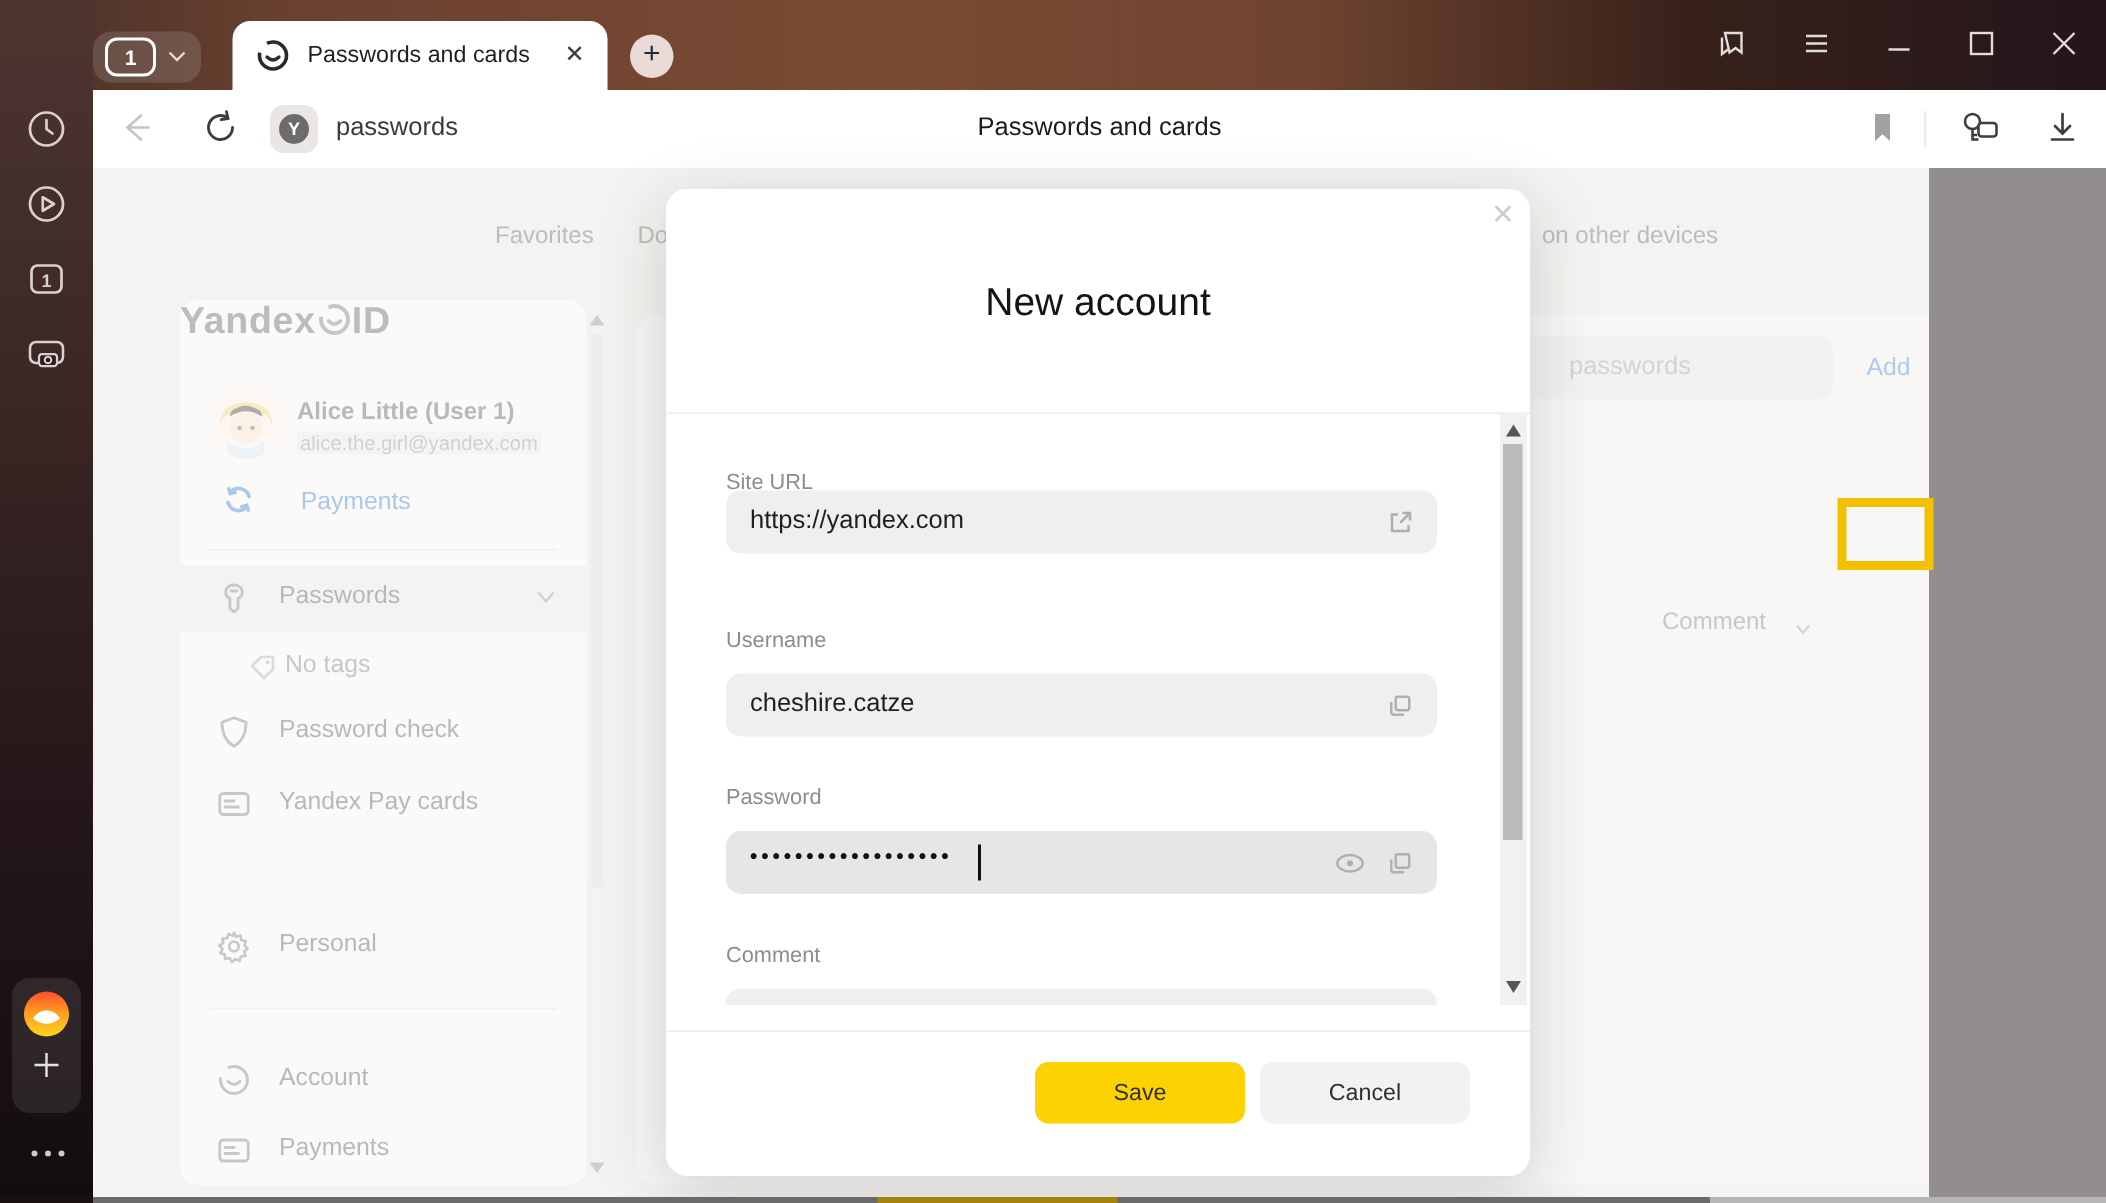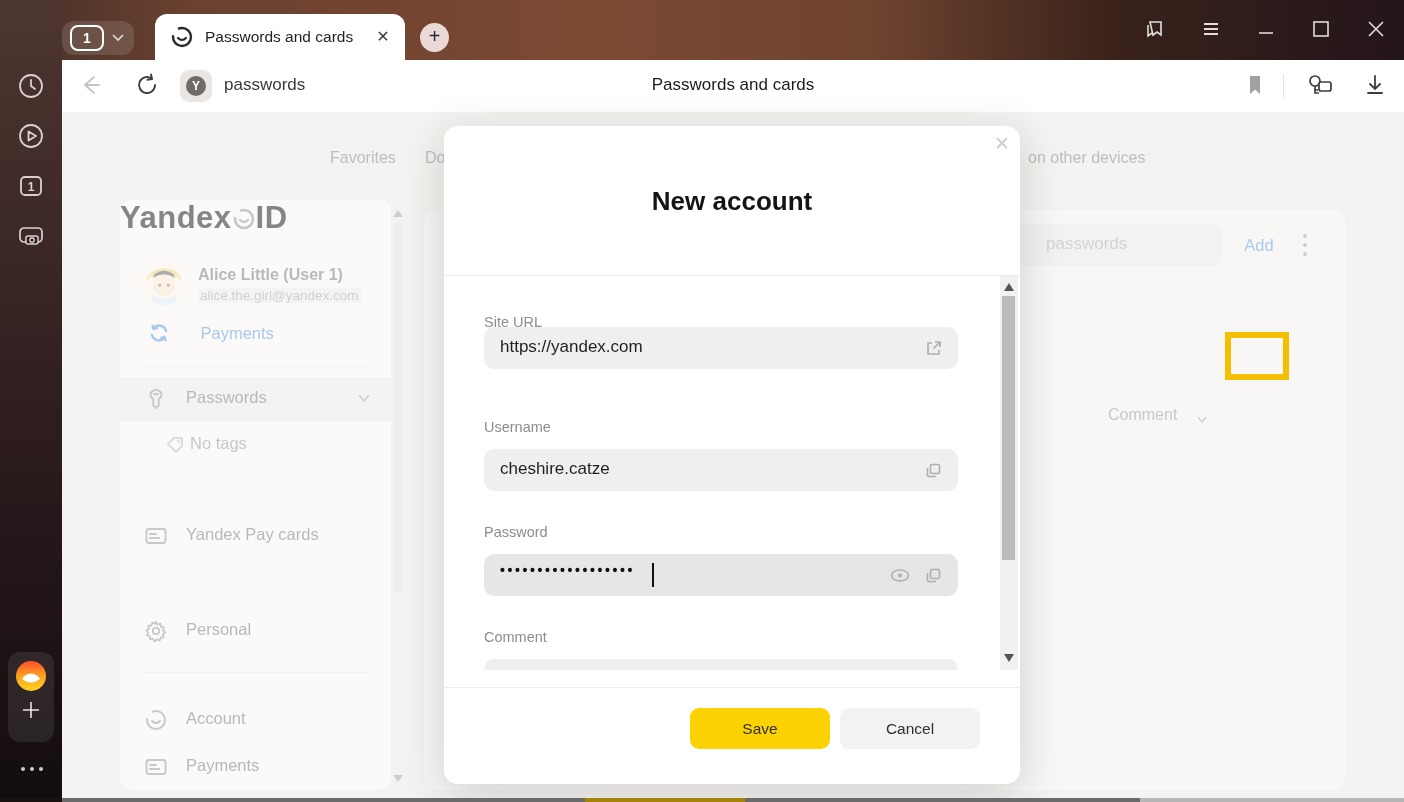--- a/index.html
+++ b/index.html
@@ -34,27 +34,27 @@
   #toolbar { left:62px; top:60px; width:1342px; height:52px; background:#ffffff; z-index:6; }
   .tbicon { top:12px; width:26px; height:26px; color:#3d3d3d; }
   #site-badge { left:118px; top:10px; width:32px; height:32px; background:#e9e6e4; border-radius:9px; }
   #site-badge-circle { left:6px; top:6px; width:20px; height:20px; border-radius:50%; background:#6e6c6a;
     color:#fff; font-size:12px; font-weight:bold; text-align:center; line-height:20px; }
   #address-text { left:162px; top:15px; font-size:17px; color:#3a3a3a; }
   #page-title { left:0; top:15px; width:1342px; text-align:center; font-size:17px; color:#1b1b1b; }
   #toolbar-divider { left:1221px; top:14px; width:1px; height:24px; background:#e6e3e1; }
 
   
-  #page { left:62px; top:112px; width:1342px; height:687px; background:#e7e5e2; overflow:hidden; }
+  #page { left:62px; top:112px; width:1224px; height:687px; background:#e7e5e2; overflow:hidden; }
   #page-overlay { left:62px; top:112px; width:1342px; height:687px; background:rgba(255,255,255,0.52); z-index:10; }
 
   .pagenav { top:37px; font-size:16px; color:#797673; white-space:nowrap; }
 
   #menu-card { left:58px; top:88px; width:271px; height:590px; background:#f6f4f2; border-radius:12px; }
-  #menu-logo { left:20px; top:14px; font-size:31px; color:#000000; letter-spacing:0.5px; }
+  #menu-logo { left:20px; top:14px; font-size:25px; color:#737373; letter-spacing:0.5px; }
   #menu-logo b { font-weight:bold; }
   .logo-smile { display:inline-block; width:24px; height:24px; vertical-align:-3px; color:#8b8987; }
   #menu-avatar { left:22px; top:62px; width:44px; height:44px; border-radius:50%; overflow:hidden; background:#fdf3ea; }
   #menu-username { left:78px; top:66px; font-size:16px; font-weight:bold; color:#6f6d6b; }
   #menu-email { left:78px; top:88px; font-size:13.5px; color:#9f9d9b; background:#ece9e6; padding:0 2px; }
   #sync-row { left:28px; top:122px; color:#4a8cd8; }
   #sync-icon { width:22px; height:22px; display:inline-block; vertical-align:-5px; }
   #sync-label { font-size:16.5px; margin-left:26px; }
   .menu-divider { left:20px; width:231px; height:1px; background:#e3e0dd; }
 
@@ -78,21 +78,21 @@
   #kebab { left:878px; top:22px; width:6px; height:26px; color:#9a98a6; }
   #comment-header { left:684px; top:196px; font-size:16px; color:#8d8b89; }
   #comment-chevron { left:772px; top:203px; width:12px; height:12px; color:#a7a5a3; }
 
   #add-highlight { left:1225px; top:332px; width:64px; height:48px; border:6px solid #f3c000; z-index:20; }
 
   
   #modal { left:444px; top:126px; width:576px; height:658px; background:#ffffff; border-radius:14px; z-index:30;
     box-shadow:0 10px 45px rgba(40,30,20,0.18); }
   #modal-close { left:548px; top:8px; width:20px; height:20px; color:#cfcccc; font-size:19px; line-height:20px; text-align:center; }
-  #modal-title { left:0; top:60px; width:576px; text-align:center; font-size:26px; font-weight:700; color:#141414; }
+  #modal-title { left:0; top:60px; width:576px; text-align:center; font-size:26px; font-weight:400; color:#141414; }
   #modal-hdiv { left:0; top:149px; width:576px; height:1px; background:#ececec; }
   #modal-body { left:0; top:150px; width:550px; height:394px; overflow:hidden; }
 
   .fld-label { left:40px; font-size:14.5px; color:#8f8d8b; }
   .fld { left:40px; width:474px; height:42px; background:#f0efed; border-radius:10px; }
   .fld.focused { background:#e7e6e4; }
   .fld-text { position:absolute; left:16px; top:10px; font-size:17px; color:#1f1f1f; white-space:nowrap; }
   .fld-icon { position:absolute; top:12px; width:19px; height:19px; color:#b1afad; }
   .pw-dots { position:absolute; left:16px; top:8px; font-size:14px; font-weight:bold; letter-spacing:2.6px; color:#101010; }
   .caret { position:absolute; left:168px; top:9px; width:1.5px; height:24px; background:#101010; }
@@ -324,20 +324,28 @@
     </div>
     <div class="abs menu-item subitem" style="top:223px;">
       <span class="mi-icon">
           <svg viewBox="0 0 18 18">
             <path d="M2 8 L8 2 L16 2 L16 10 L10 16 Z" fill="none" stroke="currentColor" stroke-width="1.8" stroke-linejoin="round"></path>
             <circle cx="12.5" cy="5.5" r="1.4" fill="currentColor"></circle>
           </svg>
         </span>
       <span class="mi-label">No tags</span>
     </div>
+    <div class="abs menu-item" style="top:266px;">
+      <span class="mi-icon">
+          <svg viewBox="0 0 24 24">
+            <path d="M12 2.5 L20 5.5 C20 12 18 18 12 21.5 C6 18 4 12 4 5.5 Z" fill="none" stroke="currentColor" stroke-width="1.9" stroke-linejoin="round"></path>
+          </svg>
+        </span>
+      <span class="mi-label">Password check</span>
+    </div>
     <div class="abs menu-item" style="top:314px;">
       <span class="mi-icon">
           <svg viewBox="0 0 24 24">
             <rect x="2.5" y="5" width="19" height="14" rx="2.5" fill="none" stroke="currentColor" stroke-width="1.9"></rect>
             <path d="M6 10 h6 M6 14 h9" stroke="currentColor" stroke-width="1.9" stroke-linecap="round"></path>
           </svg>
         </span>
       <span class="mi-label">Yandex Pay cards</span>
     </div>
     <div class="abs menu-item" style="top:409px;">

